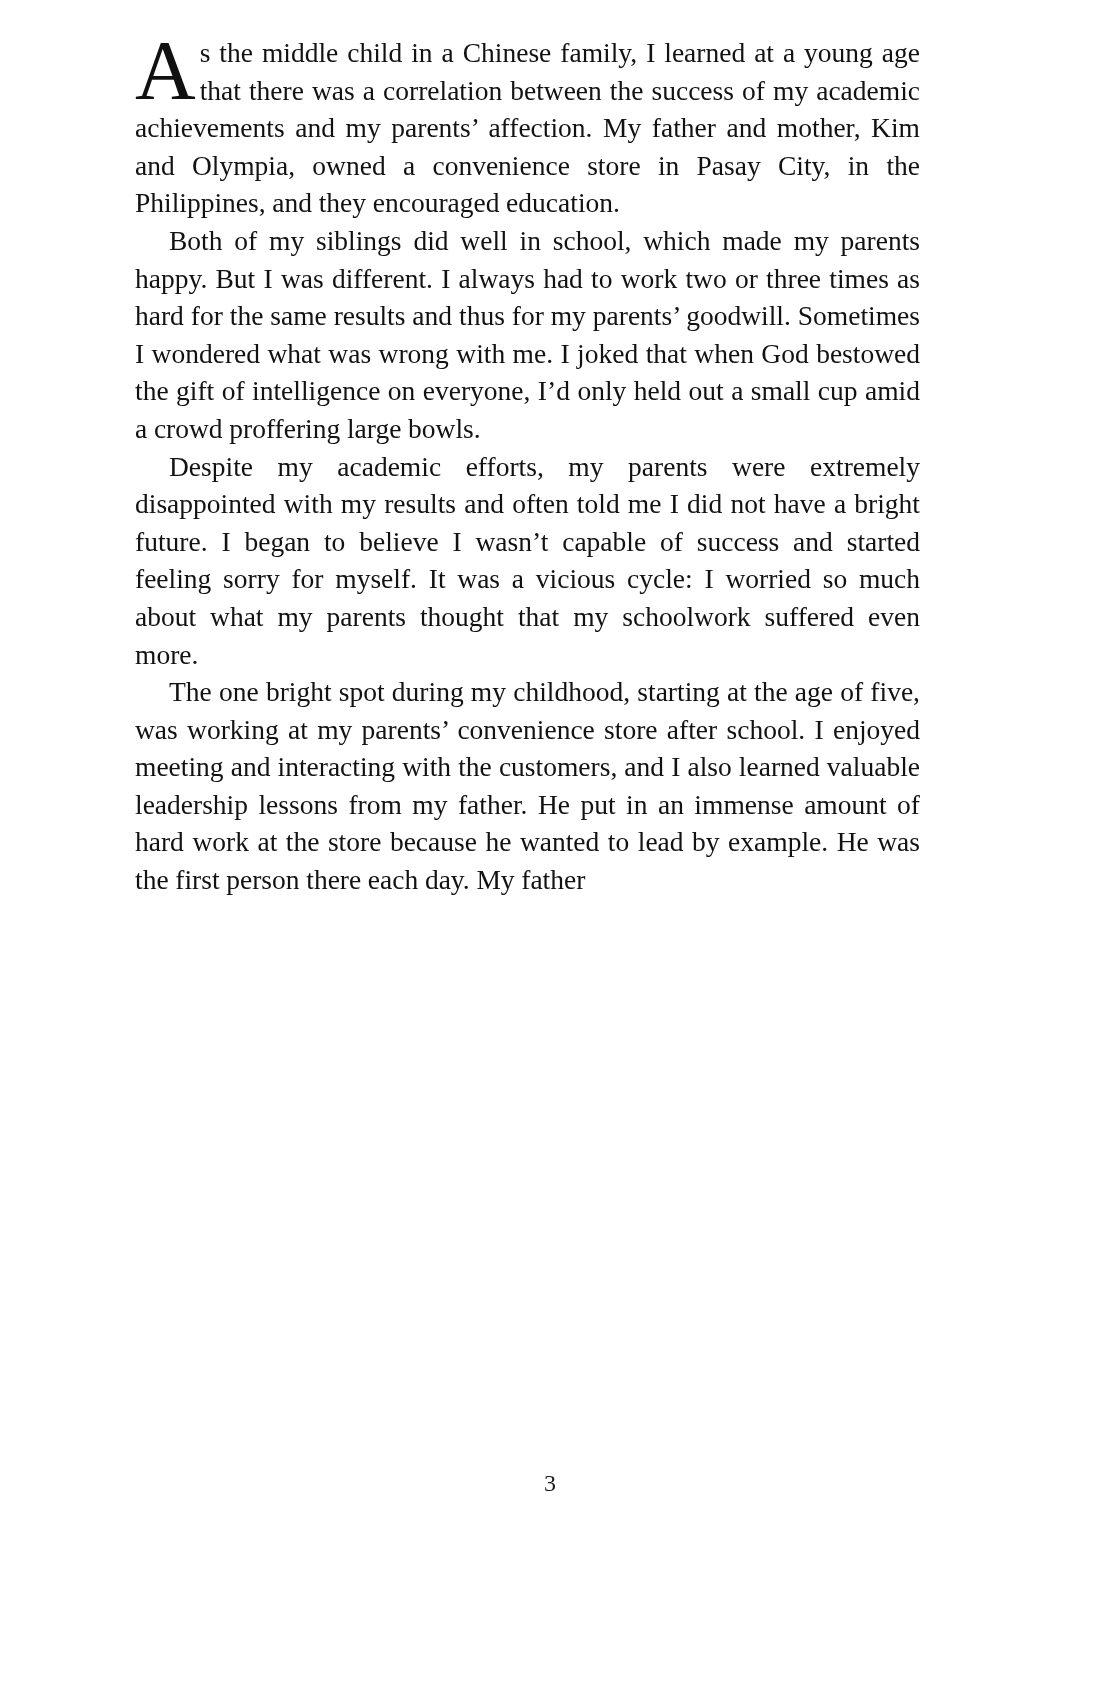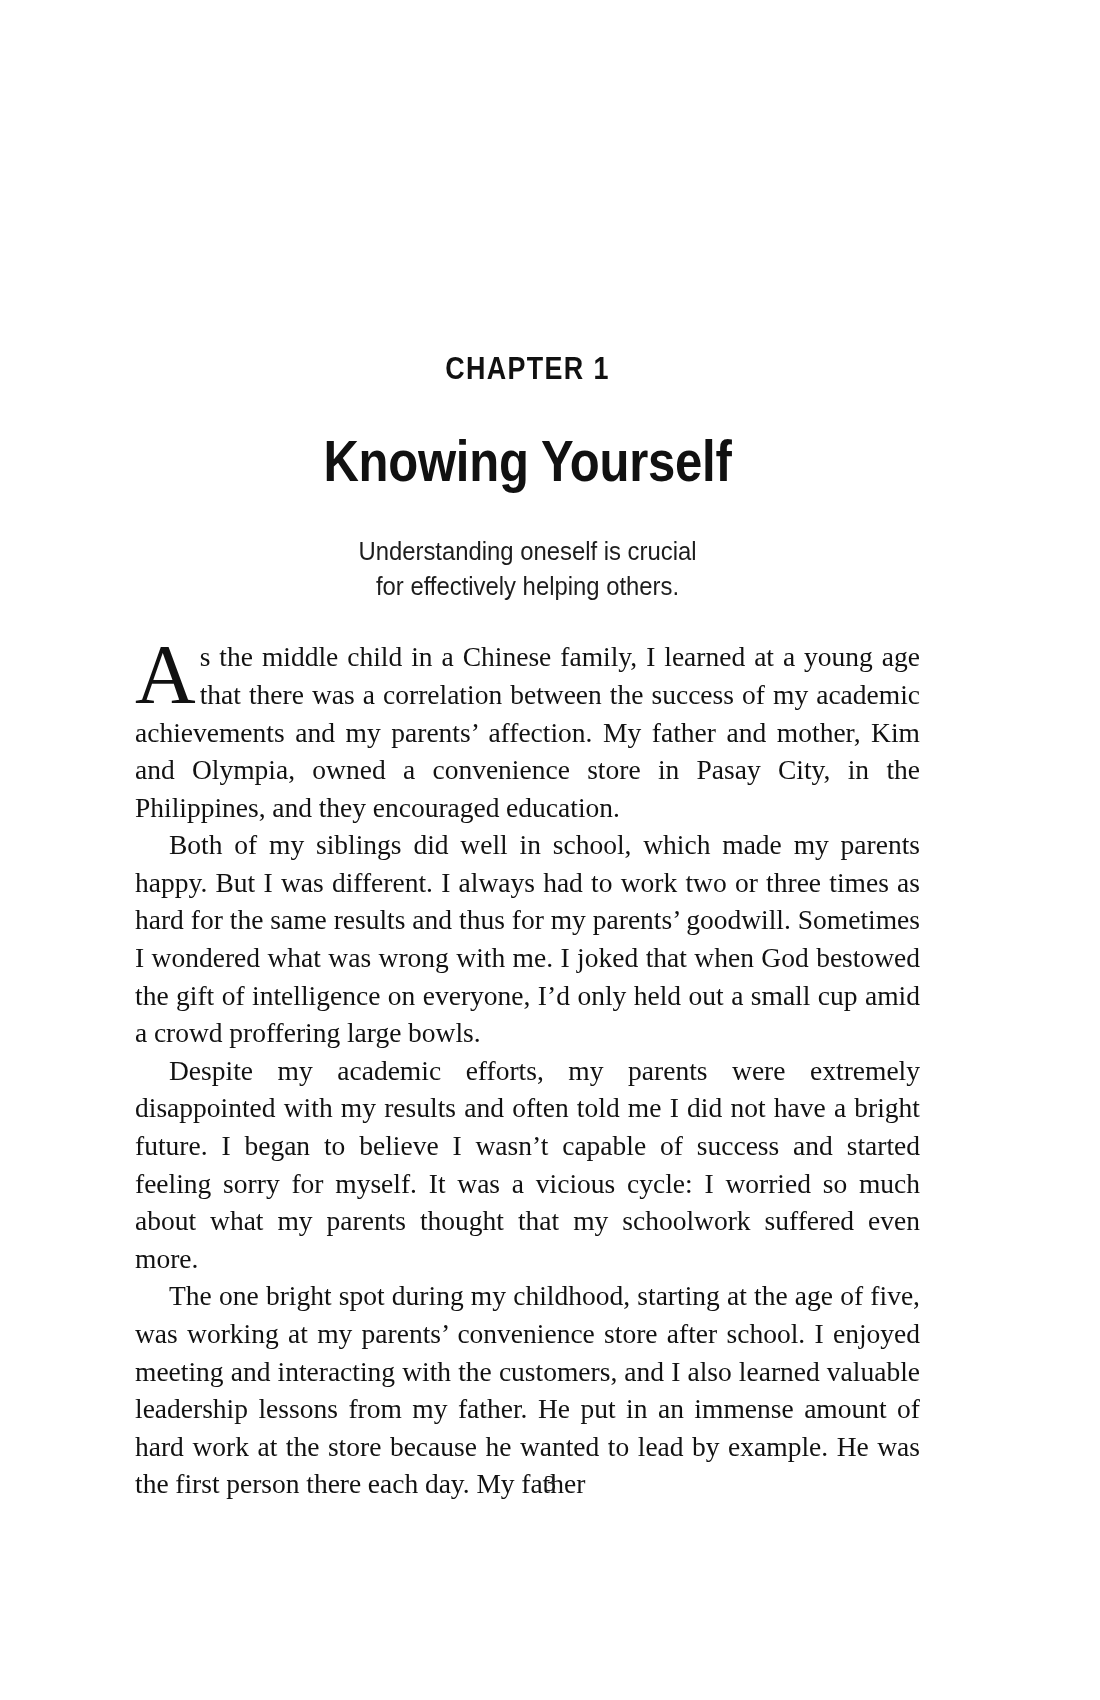--- a/index.html
+++ b/index.html
@@ -122,30 +122,20 @@
     color: #1a1a1a;
   }
 </style>
 </head>
 <body>
 
 <div class="page">
 
   <div class="content">
 
-    <div class="chapter-header">
-      <div class="chapter-eyebrow">CHAPTER 1</div>
-
-      <h1 class="chapter-title">Knowing Yourself</h1>
-
-      <div class="chapter-subtitle">
-        <span class="sub-line">Understanding oneself is crucial</span>
-        <span class="sub-line">for effectively helping others.</span>
-      </div>
-    </div>
 
     <div class="body-text">
 
       <p class="dropcap-para"><span class="dropcap">A</span><span>s the middle child in a Chinese family, I learned at a young age that there was a correlation between the success of my academic achievements and my parents’ affection. My father and mother, Kim and Olympia, owned a convenience store in Pasay City, in the Philippines, and they encouraged education.</span></p>
 
       <p class="indented"><span>Both of my siblings did well in school, which made my parents happy. But I was different. I always had to work two or three times as hard for the same results and thus for my parents’ goodwill. Sometimes I wondered what was wrong with me. I joked that when God bestowed the gift of intelligence on everyone, I’d only held out a small cup amid a crowd proffering large bowls.</span></p>
 
       <p class="indented"><span>Despite my academic efforts, my parents were extremely disappointed with my results and often told me I did not have a bright future. I began to believe I wasn’t capable of success and started feeling sorry for myself. It was a vicious cycle: I worried so much about what my parents thought that my schoolwork suffered even more.</span></p>
 
       <p class="indented"><span>The one bright spot during my childhood, starting at the age of five, was working at my parents’ convenience store after school. I enjoyed meeting and interacting with the customers, and I also learned valuable leadership lessons from my father. He put in an immense amount of hard work at the store because he wanted to lead by example. He was the first person there each day. My father</span></p>

